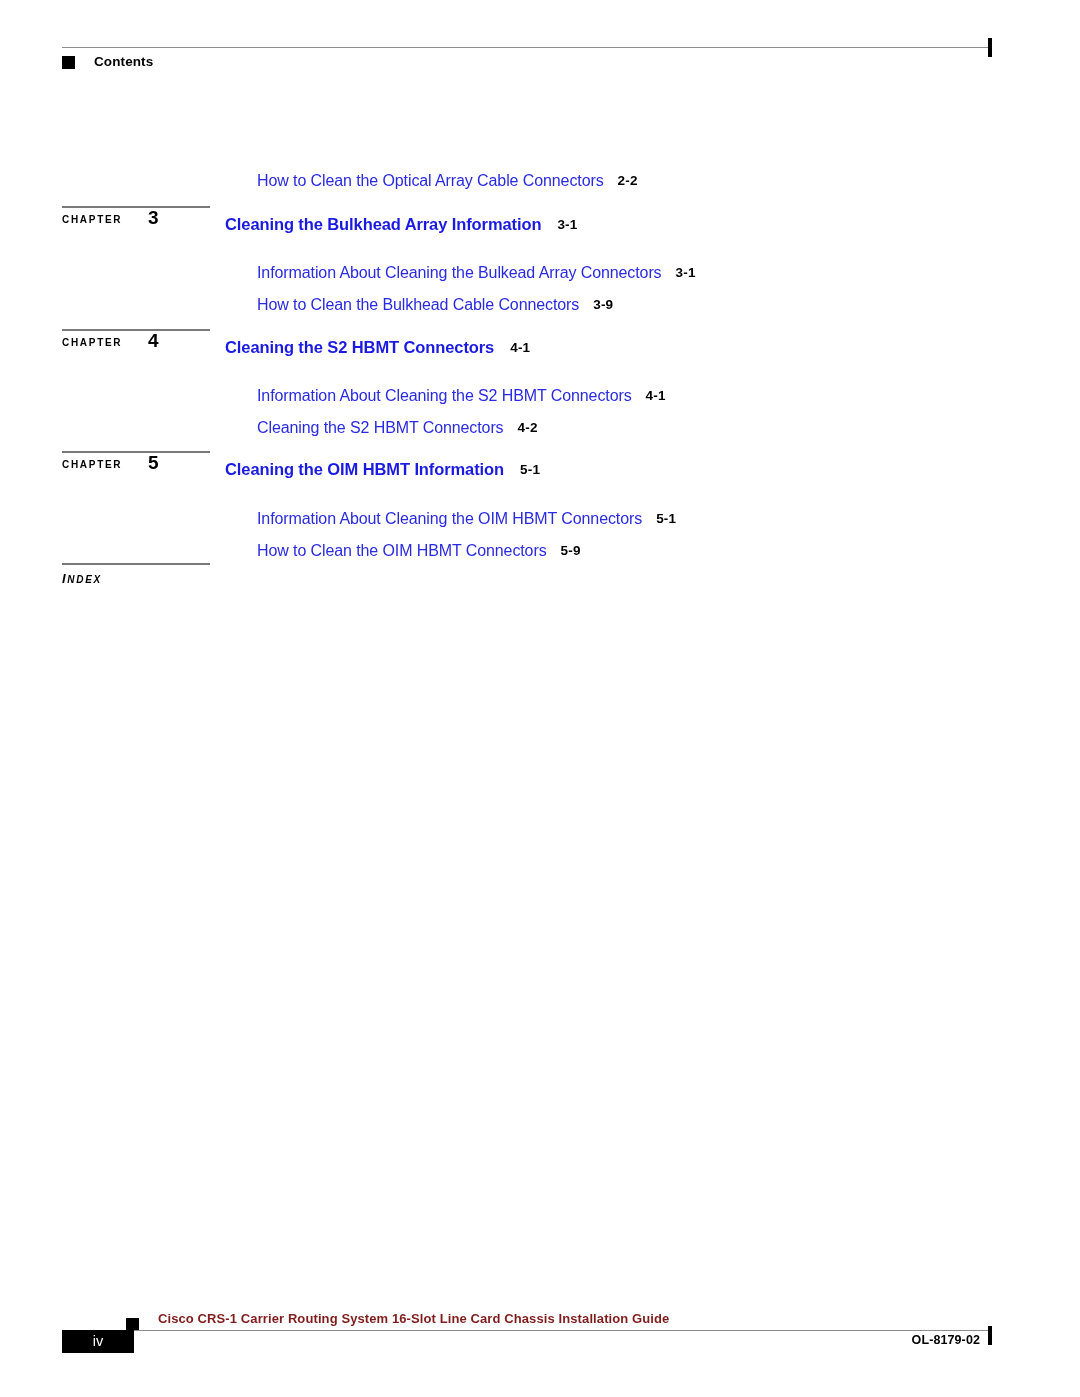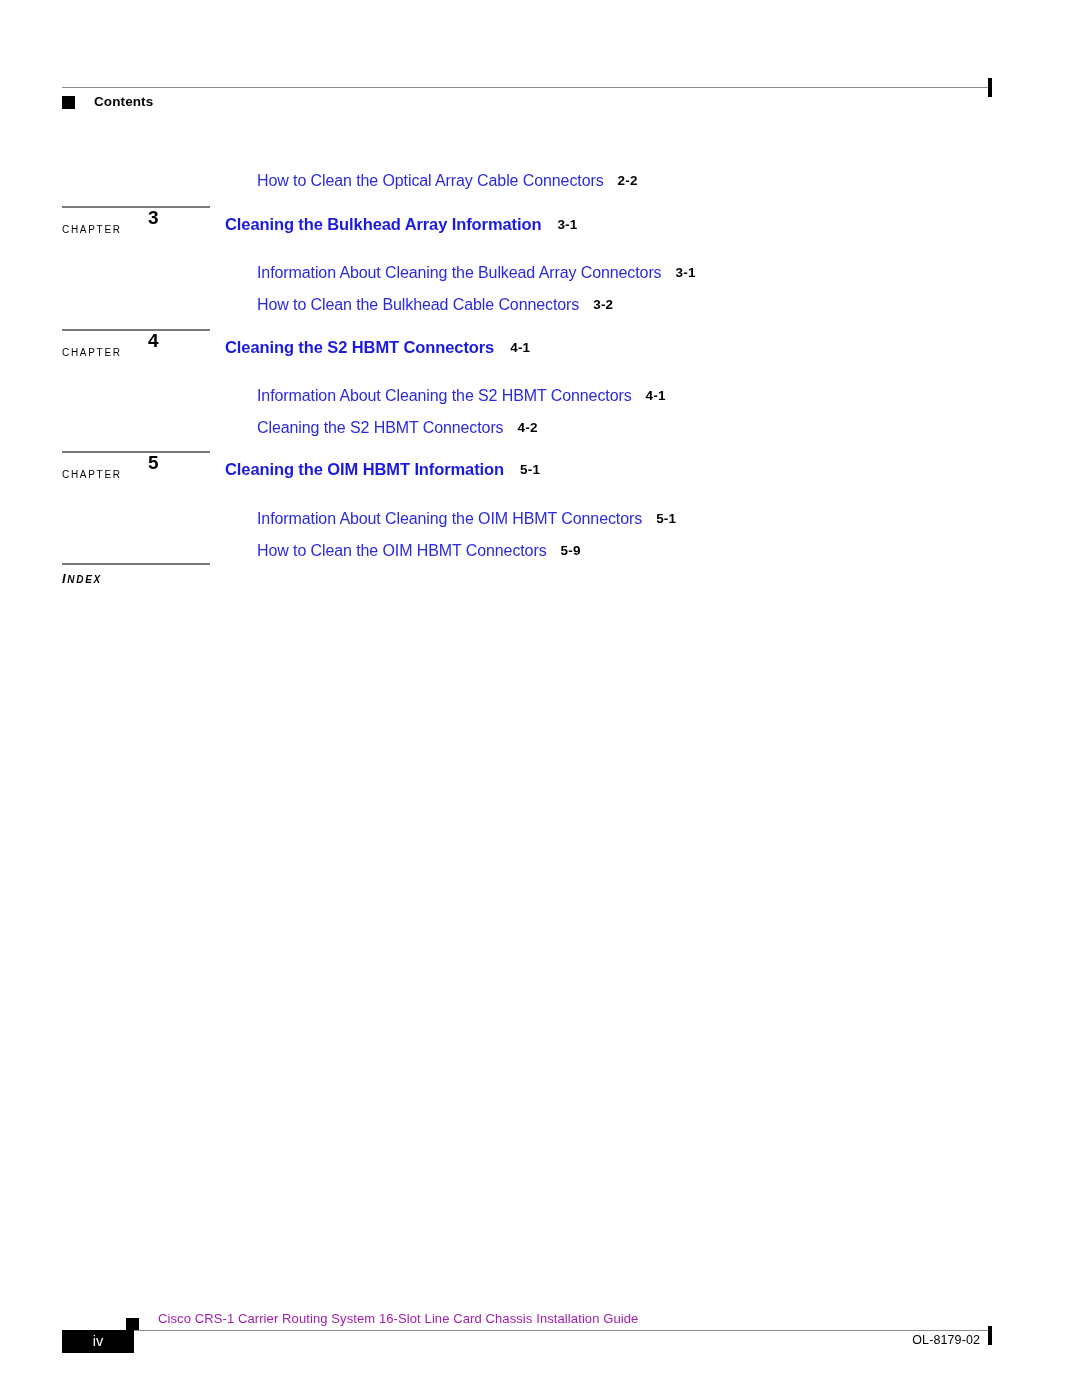--- a/index.html
+++ b/index.html
@@ -16,21 +16,20 @@
     overflow: hidden;
   }
 
   
   .page-header {
     position: absolute;
     left: 0;
     top: 0;
     width: 1080px;
     height: 90px;
-    margin-top: 40px;
   }
   .header-rule {
     position: absolute;
     left: 62px;
     top: 47px;
     width: 928px;
     height: 1px;
     background: #8c8c8c;
   }
   .header-endcap {
@@ -87,25 +86,24 @@
     top: 0;
     width: 148px;
     height: 2px;
     background: #7a7a7a;
   }
   .gutter-label {
     position: absolute;
     left: 0;
     top: 8px;
     font-size: 10px;
-    font-weight: normal;
+    font-weight: bold;
     letter-spacing: 1.7px;
     color: #000000;
     white-space: nowrap;
-    margin-top: 10px;
   }
   .gutter-num {
     position: absolute;
     left: 86px;
     top: 1px;
     font-size: 19px;
     font-weight: bold;
     color: #000000;
   }
   .gutter-label-index {
@@ -177,23 +175,23 @@
     top: 1318px;
     width: 13px;
     height: 13px;
     background: #000000;
   }
   .footer-title {
     position: absolute;
     left: 158px;
     top: 1311px;
     font-size: 13px;
-    font-weight: normal;
+    font-weight: bold;
     letter-spacing: 0.1px;
-    color: #a21caf;
+    color: #7f1d1d;
     white-space: nowrap;
   }
   .footer-pagebox {
     position: absolute;
     left: 62px;
     top: 1330px;
     width: 72px;
     height: 23px;
     background: #000000;
   }
@@ -207,21 +205,21 @@
     font-weight: normal;
     color: #ffffff;
   }
   .footer-docid {
     position: absolute;
     left: 0;
     top: 1333px;
     width: 980px;
     text-align: right;
     font-size: 12.5px;
-    font-weight: normal;
+    font-weight: bold;
     letter-spacing: 0.1px;
     color: #000000;
   }
 </style>
 </head>
 <body>
 
 <div class="page-header">
   <div class="header-rule"></div>
   <div class="header-endcap"></div>
@@ -249,21 +247,21 @@
   </div>
 
   <div class="toc-row" style="top:247px">
     <div class="entry entry-l2">
       <span>Information About Cleaning the Bulkead Array Connectors</span><span class="pagenum">3-1</span>
     </div>
   </div>
 
   <div class="toc-row" style="top:279px">
     <div class="entry entry-l2">
-      <span>How to Clean the Bulkhead Cable Connectors</span><span class="pagenum">3-2</span>
+      <span>How to Clean the Bulkhead Cable Connectors</span><span class="pagenum">3-9</span>
     </div>
   </div>
 
   <div class="toc-row" style="top:338px">
     <div class="gutter" style="top:-9px">
       <div class="gutter-rule"></div>
       <div class="gutter-label">CHAPTER</div>
       <div class="gutter-num">4</div>
     </div>
     <div class="entry entry-l1">

